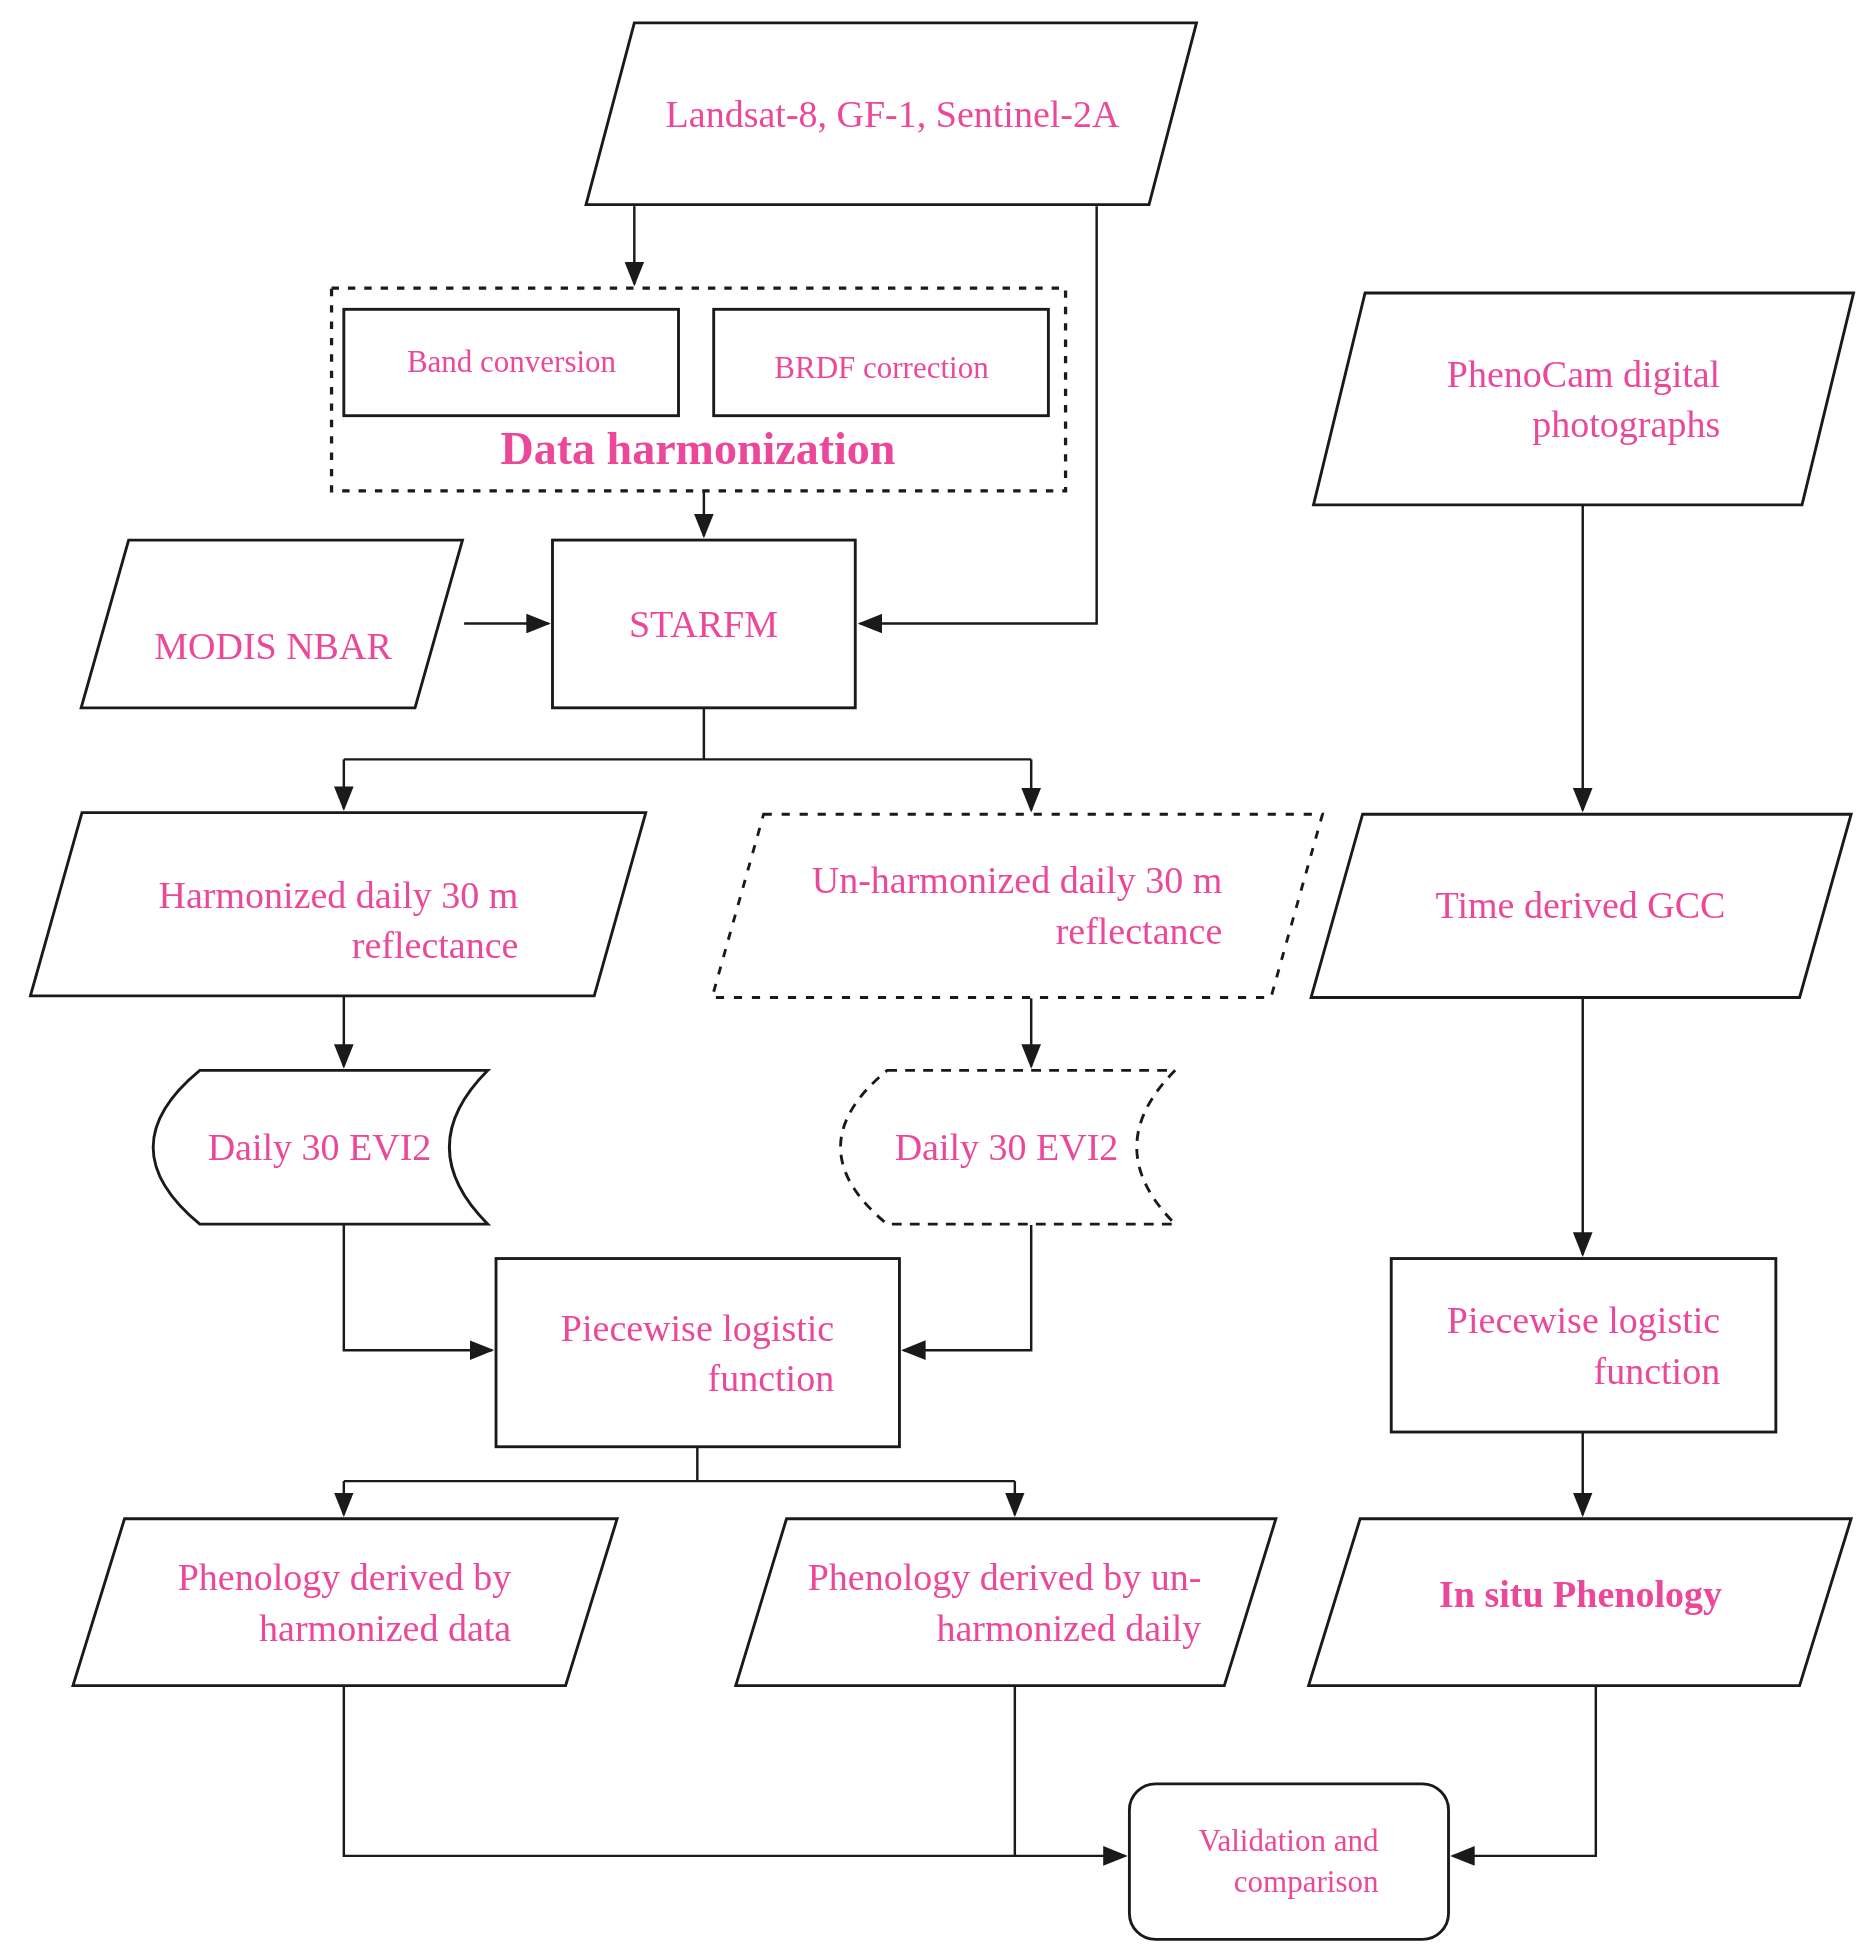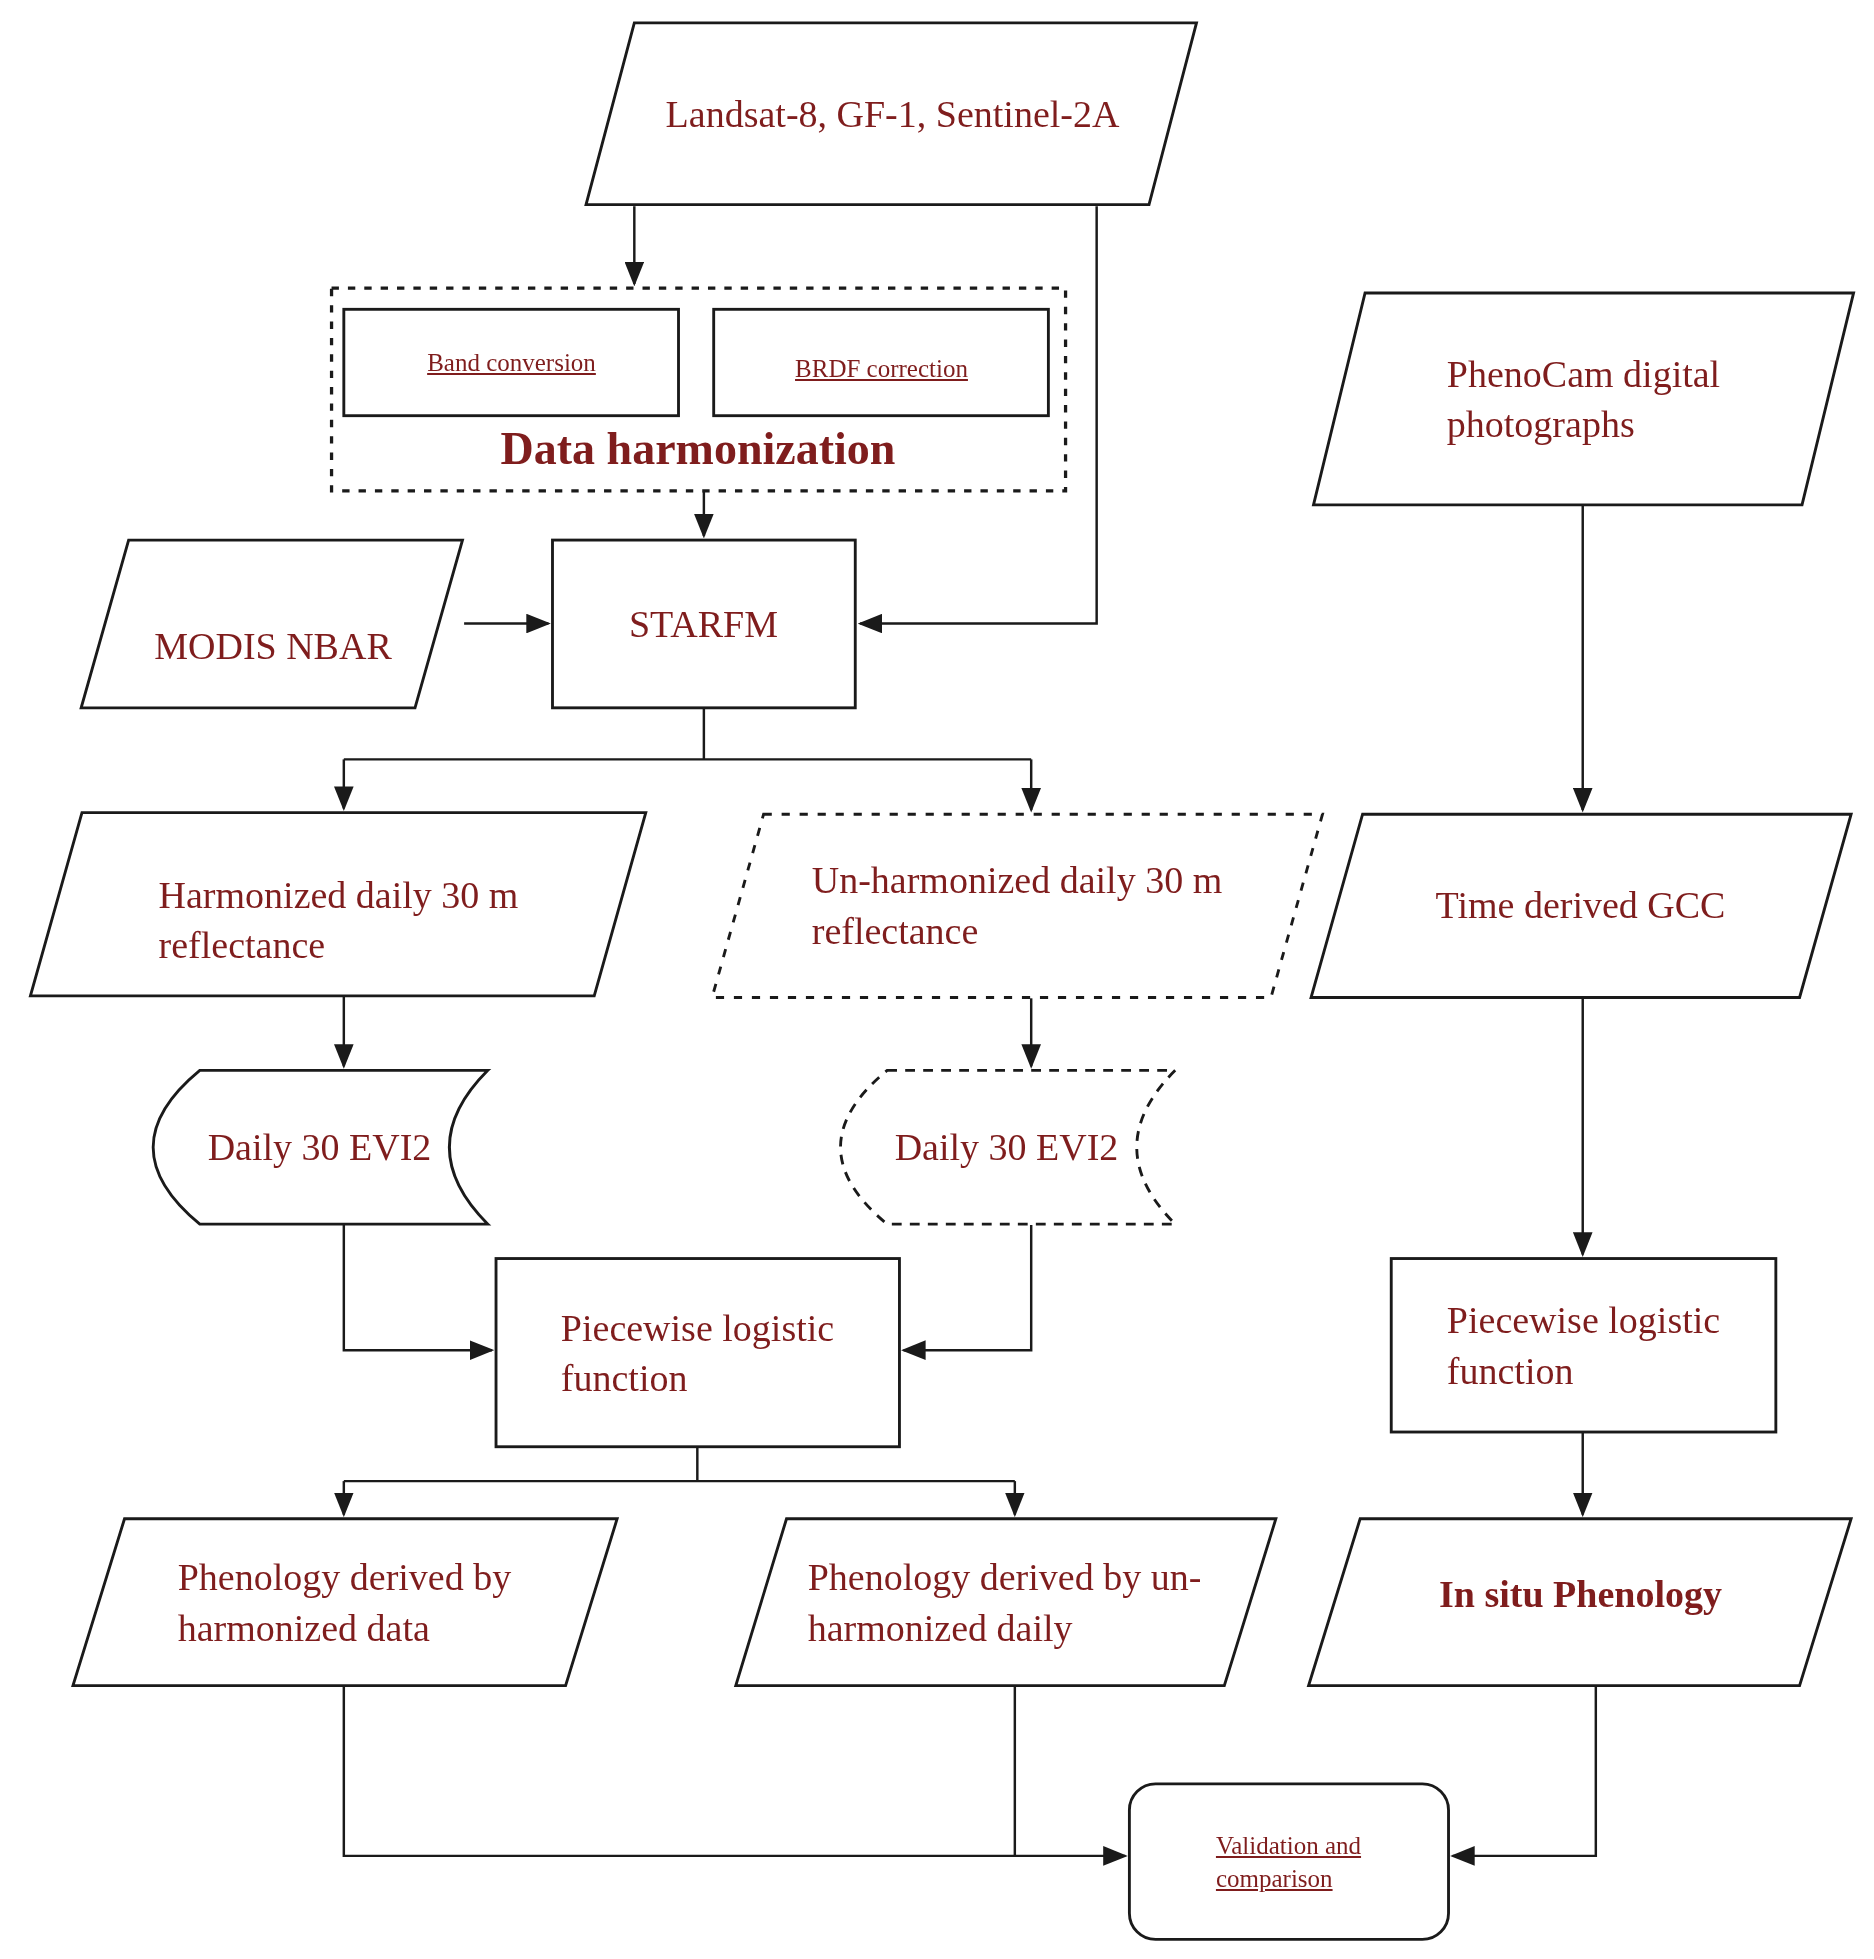--- a/index.html
+++ b/index.html
@@ -10,29 +10,29 @@
     background: #ffffff;
     font-family: "Liberation Serif", "DejaVu Serif", serif;
     color: #111111;
   }
   svg.layer { position: absolute; left: 0; top: 0; width: 1875px; height: 1959px; }
   .node-label {
     position: absolute;
     display: flex;
     align-items: center;
     justify-content: center;
-    text-align: left;
+    text-align: right;
     white-space: pre-line;
     font-size: 38px;
     line-height: 1.32;
-    color: #7f1d1d;
+    color: #ec4899;
     pointer-events: none;
   }
   .node-label.bold { font-weight: bold; font-size: 46px; }
-  .node-label.small { font-size: 25px; text-decoration: underline; }
+  .node-label.small { font-size: 31px; }
 </style>
 </head>
 <body>
 
 <div class="canvas">
 
   <svg class="layer" viewBox="0 0 2291 2394" xmlns="http://www.w3.org/2000/svg">
     <defs>
       <marker id="arrow" viewBox="0 0 10 8" refX="9" refY="4" markerWidth="10" markerHeight="8" orient="auto" markerUnits="strokeWidth">
         <path d="M0,0 L10,4 L0,8 Z" fill="#1a1a1a"></path>

